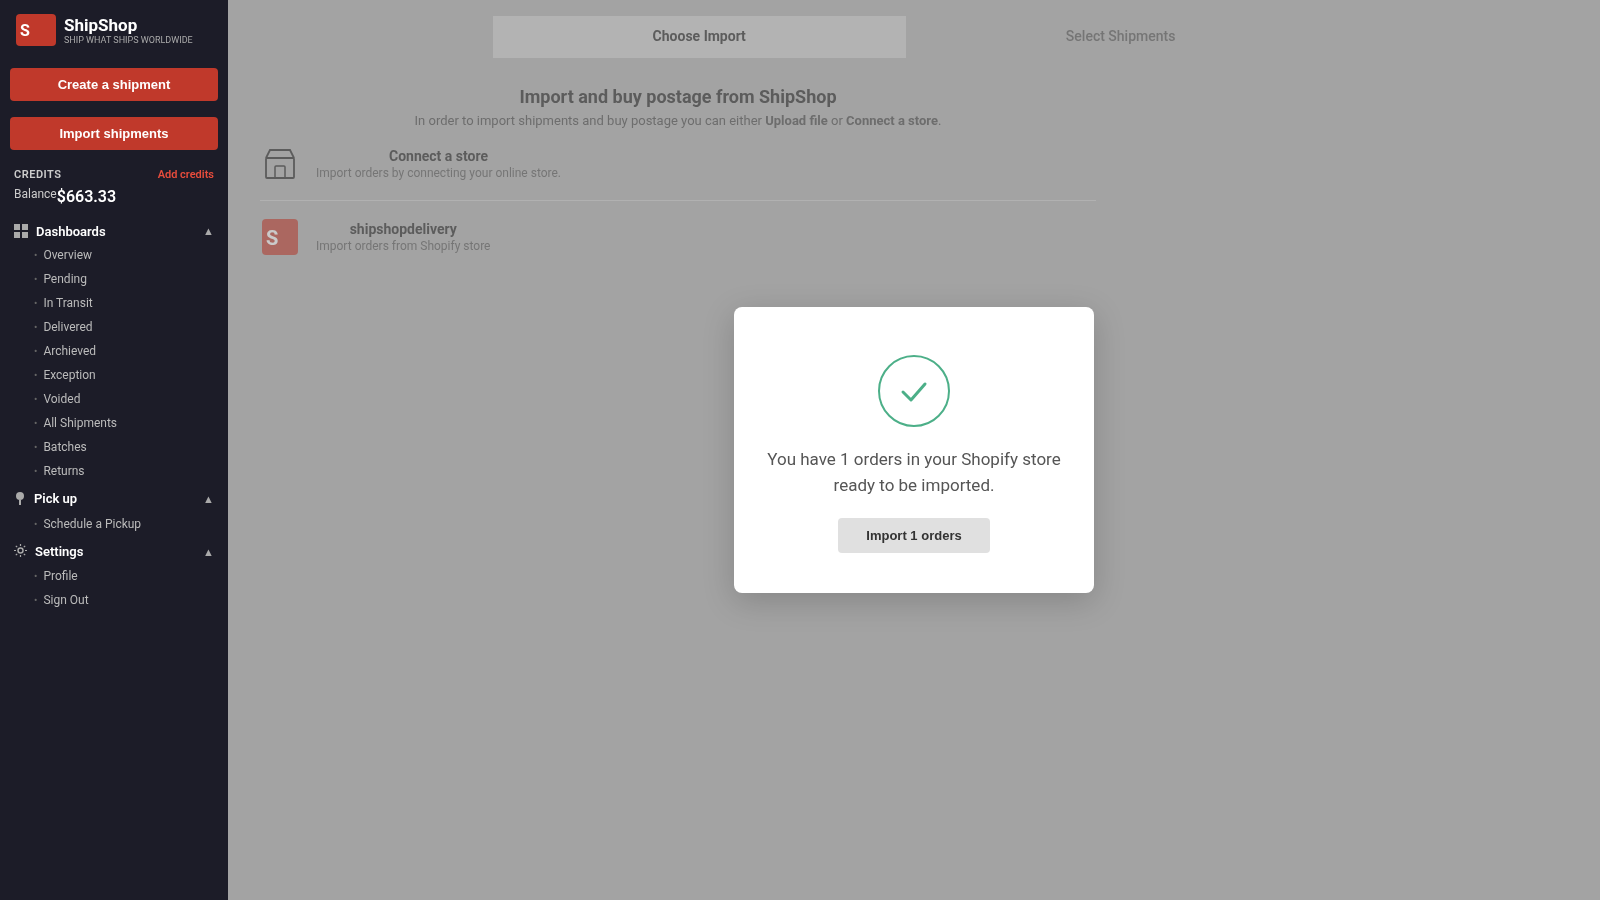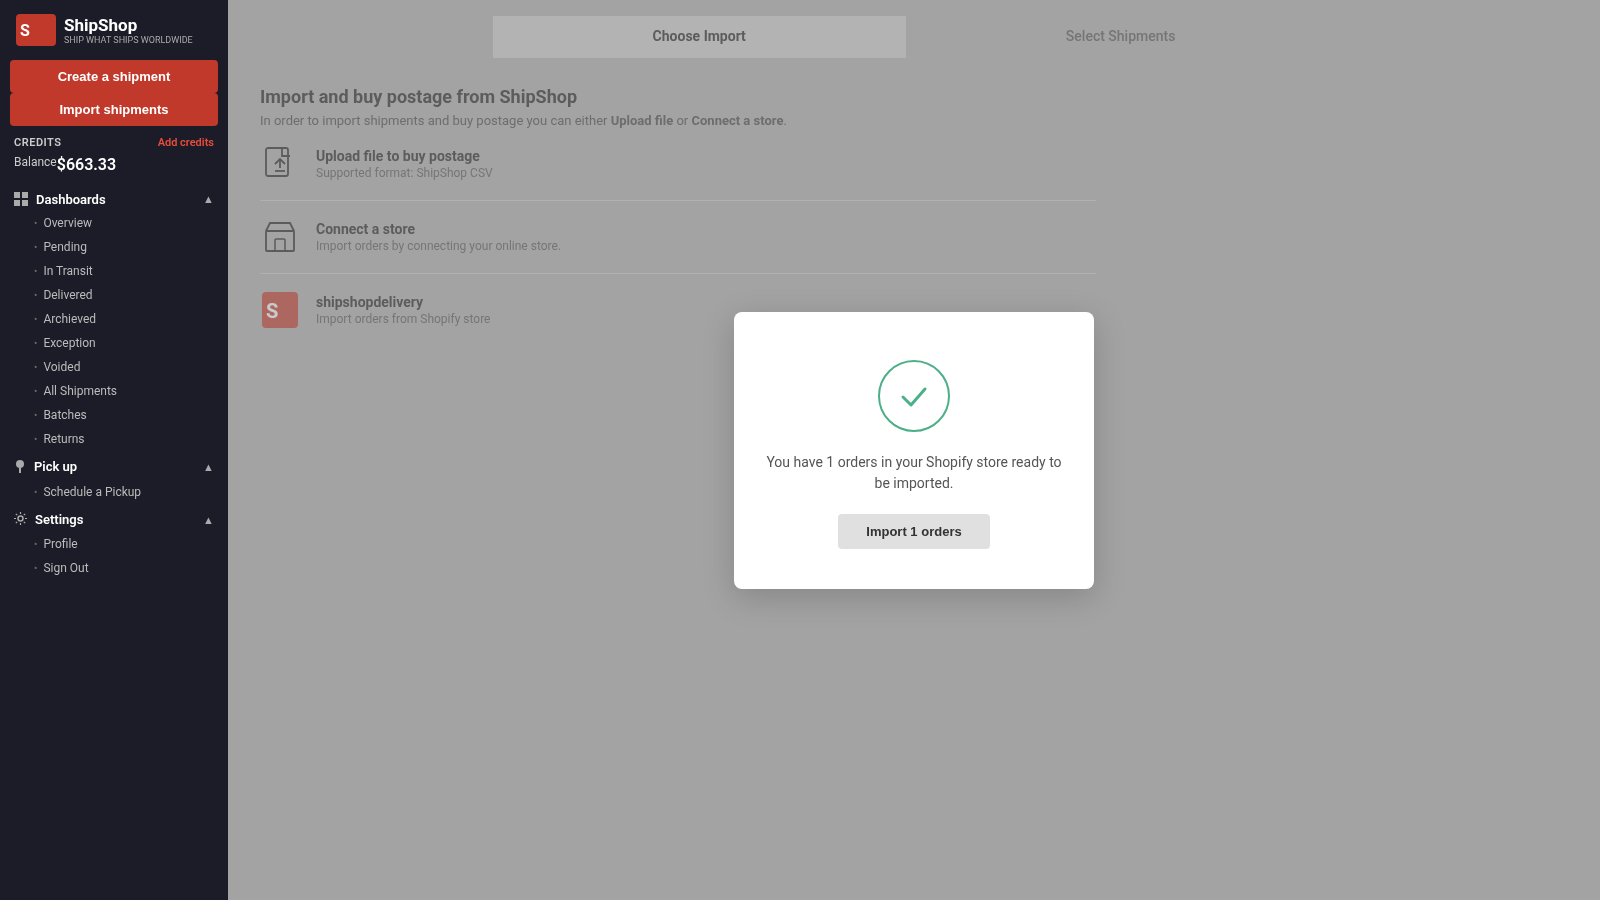--- a/index.html
+++ b/index.html
@@ -25,21 +25,21 @@
       width: 40px;
       height: 32px;
     }
     .logo-sub {
       color: #aaa;
       font-size: 9px;
       display: block;
       font-weight: 400;
     }
     .sidebar-btn {
-      margin: 0 10px;
+      margin: 8px 10px;
       padding: 9px 0;
       border: none;
       border-radius: 4px;
       font-size: 13px;
       font-weight: 600;
       cursor: pointer;
       width: calc(100% - 20px);
       text-align: center;
     }
     .btn-create {
@@ -110,20 +110,21 @@
     .main {
       flex: 1;
       background: #b0b0b0;
       position: relative;
       overflow: hidden;
     }
     .main-inner {
       position: relative;
       z-index: 1;
       height: 100%;
+      text-align: center;
     }
 
     
     .tabs-bar {
       display: flex;
       background: transparent;
       padding: 16px 0 0;
       justify-content: center;
       gap: 0;
     }
@@ -216,21 +217,21 @@
       border: 2.5px solid #4caf88;
       display: flex;
       align-items: center;
       justify-content: center;
     }
     .modal-check-svg {
       width: 36px;
       height: 36px;
     }
     .modal-message {
-      font-size: 14px;
+      font-size: 17px;
       color: #555;
       text-align: center;
       line-height: 1.5;
     }
     .modal-btn {
       background: #e0e0e0;
       border: none;
       border-radius: 4px;
       padding: 10px 28px;
       font-size: 13px;
@@ -335,35 +336,20 @@
       <div class="tab tab-active">Choose Import</div>
       <div class="tab tab-inactive">Select Shipments</div>
     </div>
 
     <div class="content-area">
       <div class="page-title">Import and buy postage from ShipShop</div>
       <div class="page-desc">
         <span>In order to import shipments and buy postage you can either </span><strong>Upload file</strong><span> or </span><strong>Connect a store</strong><span>.</span>
       </div>
 
-      <div class="option-row">
-        <div class="option-icon">
-          <svg width="36" height="36" viewBox="0 0 36 36" fill="none" xmlns="http://www.w3.org/2000/svg">
-            <rect x="4" y="2" width="22" height="28" rx="2" fill="none" stroke="#222" stroke-width="1.8"></rect>
-            <polyline points="20,2 20,10 28,10" fill="none" stroke="#222" stroke-width="1.8"></polyline>
-            <line x1="18" y1="22" x2="18" y2="14" stroke="#222" stroke-width="1.8"></line>
-            <polyline points="13,18 18,13 23,18" fill="none" stroke="#222" stroke-width="1.8"></polyline>
-            <line x1="13" y1="25" x2="23" y2="25" stroke="#222" stroke-width="1.8"></line>
-          </svg>
-        </div>
-        <div class="option-content">
-          <div class="option-title">Upload file to buy postage</div>
-          <div class="option-desc">Supported format: ShipShop CSV</div>
-        </div>
-      </div>
 
       <div class="option-row">
         <div class="option-icon">
           <svg width="36" height="36" viewBox="0 0 36 36" fill="none" xmlns="http://www.w3.org/2000/svg">
             <rect x="4" y="12" width="28" height="20" rx="1" fill="none" stroke="#222" stroke-width="1.8"></rect>
             <polyline points="4,12 8,4 28,4 32,12" fill="none" stroke="#222" stroke-width="1.8"></polyline>
             <line x1="4" y1="12" x2="32" y2="12" stroke="#222" stroke-width="1.8"></line>
             <rect x="13" y="20" width="10" height="12" rx="1" fill="none" stroke="#222" stroke-width="1.5"></rect>
           </svg>
         </div>

